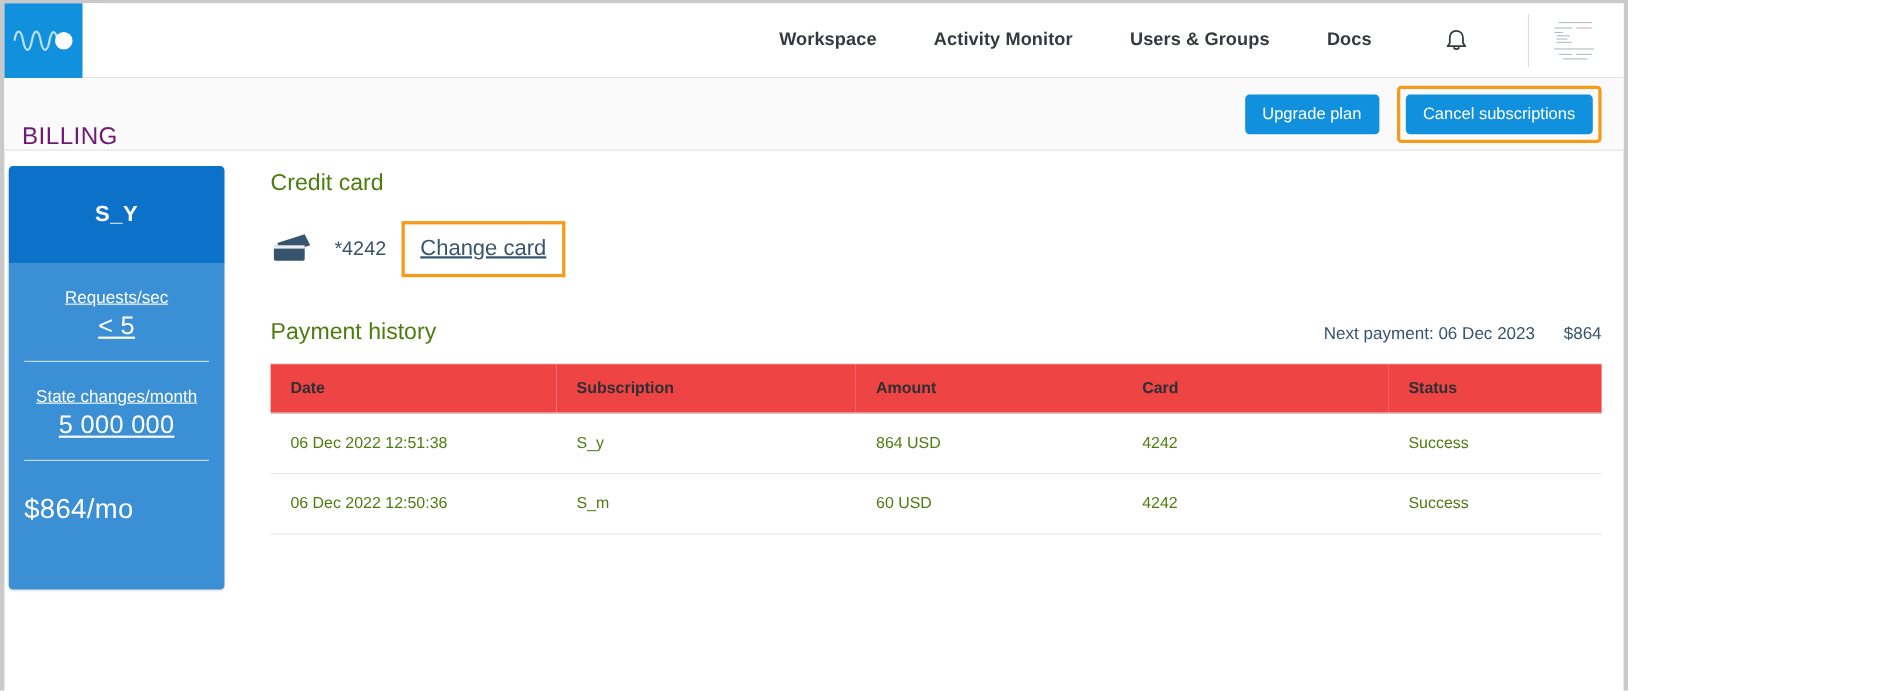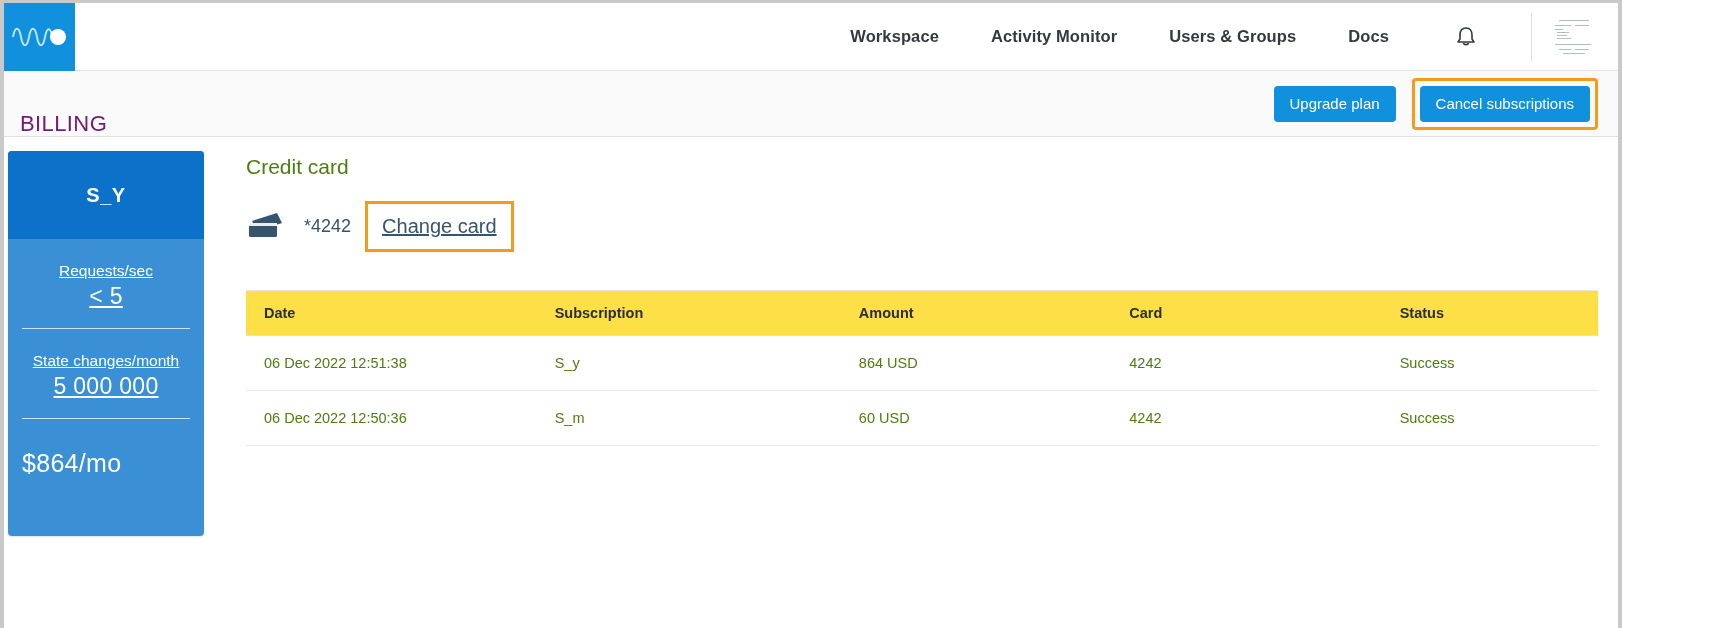--- a/index.html
+++ b/index.html
@@ -5,21 +5,21 @@
   * { box-sizing: border-box; margin: 0; padding: 0; }
   html, body {
     width: 1726px;
     height: 628px;
     font-family: "Liberation Sans", sans-serif;
     background: #ffffff;
     overflow: hidden;
   }
   .page {
     position: relative;
-    width: 1622px;
+    width: 1480px;
     height: 628px;
     background: #ffffff;
     border-left: 4px solid #c9c9c9;
     border-right: 4px solid #c9c9c9;
     border-top: 3px solid #c9c9c9;
   }
 
   
   .topnav {
     position: relative;
@@ -237,21 +237,21 @@
     width: 100%;
     border-collapse: collapse;
     table-layout: fixed;
   }
   table.history thead th {
     text-align: left;
     font-size: 14.5px;
     font-weight: bold;
     color: #2c2f33;
     padding: 14px 0 14px 18px;
-    background: #fde047;
+    background: #ef4444;
     border-top: 1px solid #e6e6e6;
     border-bottom: 1px solid #e0e0e0;
   }
   table.history tbody td {
     font-size: 14.5px;
     color: #4d7c0f;
     padding: 19px 0 19px 18px;
     border-bottom: 1px solid #e9e9e9;
   }
   td.status, th.status { color: #1f9d3d; }
@@ -350,20 +350,27 @@
             <rect x="3" y="11" width="28" height="14" rx="1.5" fill="#37546e"></rect>
             <rect x="3" y="11" width="28" height="3" fill="#ffffff" opacity=".9"></rect>
           </svg>
         </div>
         <div class="card-last4">*4242</div>
         <span class="hl-box-link">
           <span class="link-change">Change card</span>
         </span>
       </div>
 
+      <div class="history-head">
+        <div class="section-title">Payment history</div>
+        <div class="next-payment">
+          <span>Next payment: 06 Dec 2023</span>
+          <span>$864</span>
+        </div>
+      </div>
 
       <table class="history">
         <thead>
           <tr>
             <th class="col-date">Date</th>
             <th class="col-sub">Subscription</th>
             <th class="col-amt">Amount</th>
             <th class="col-card">Card</th>
             <th class="col-status">Status</th>
           </tr>

